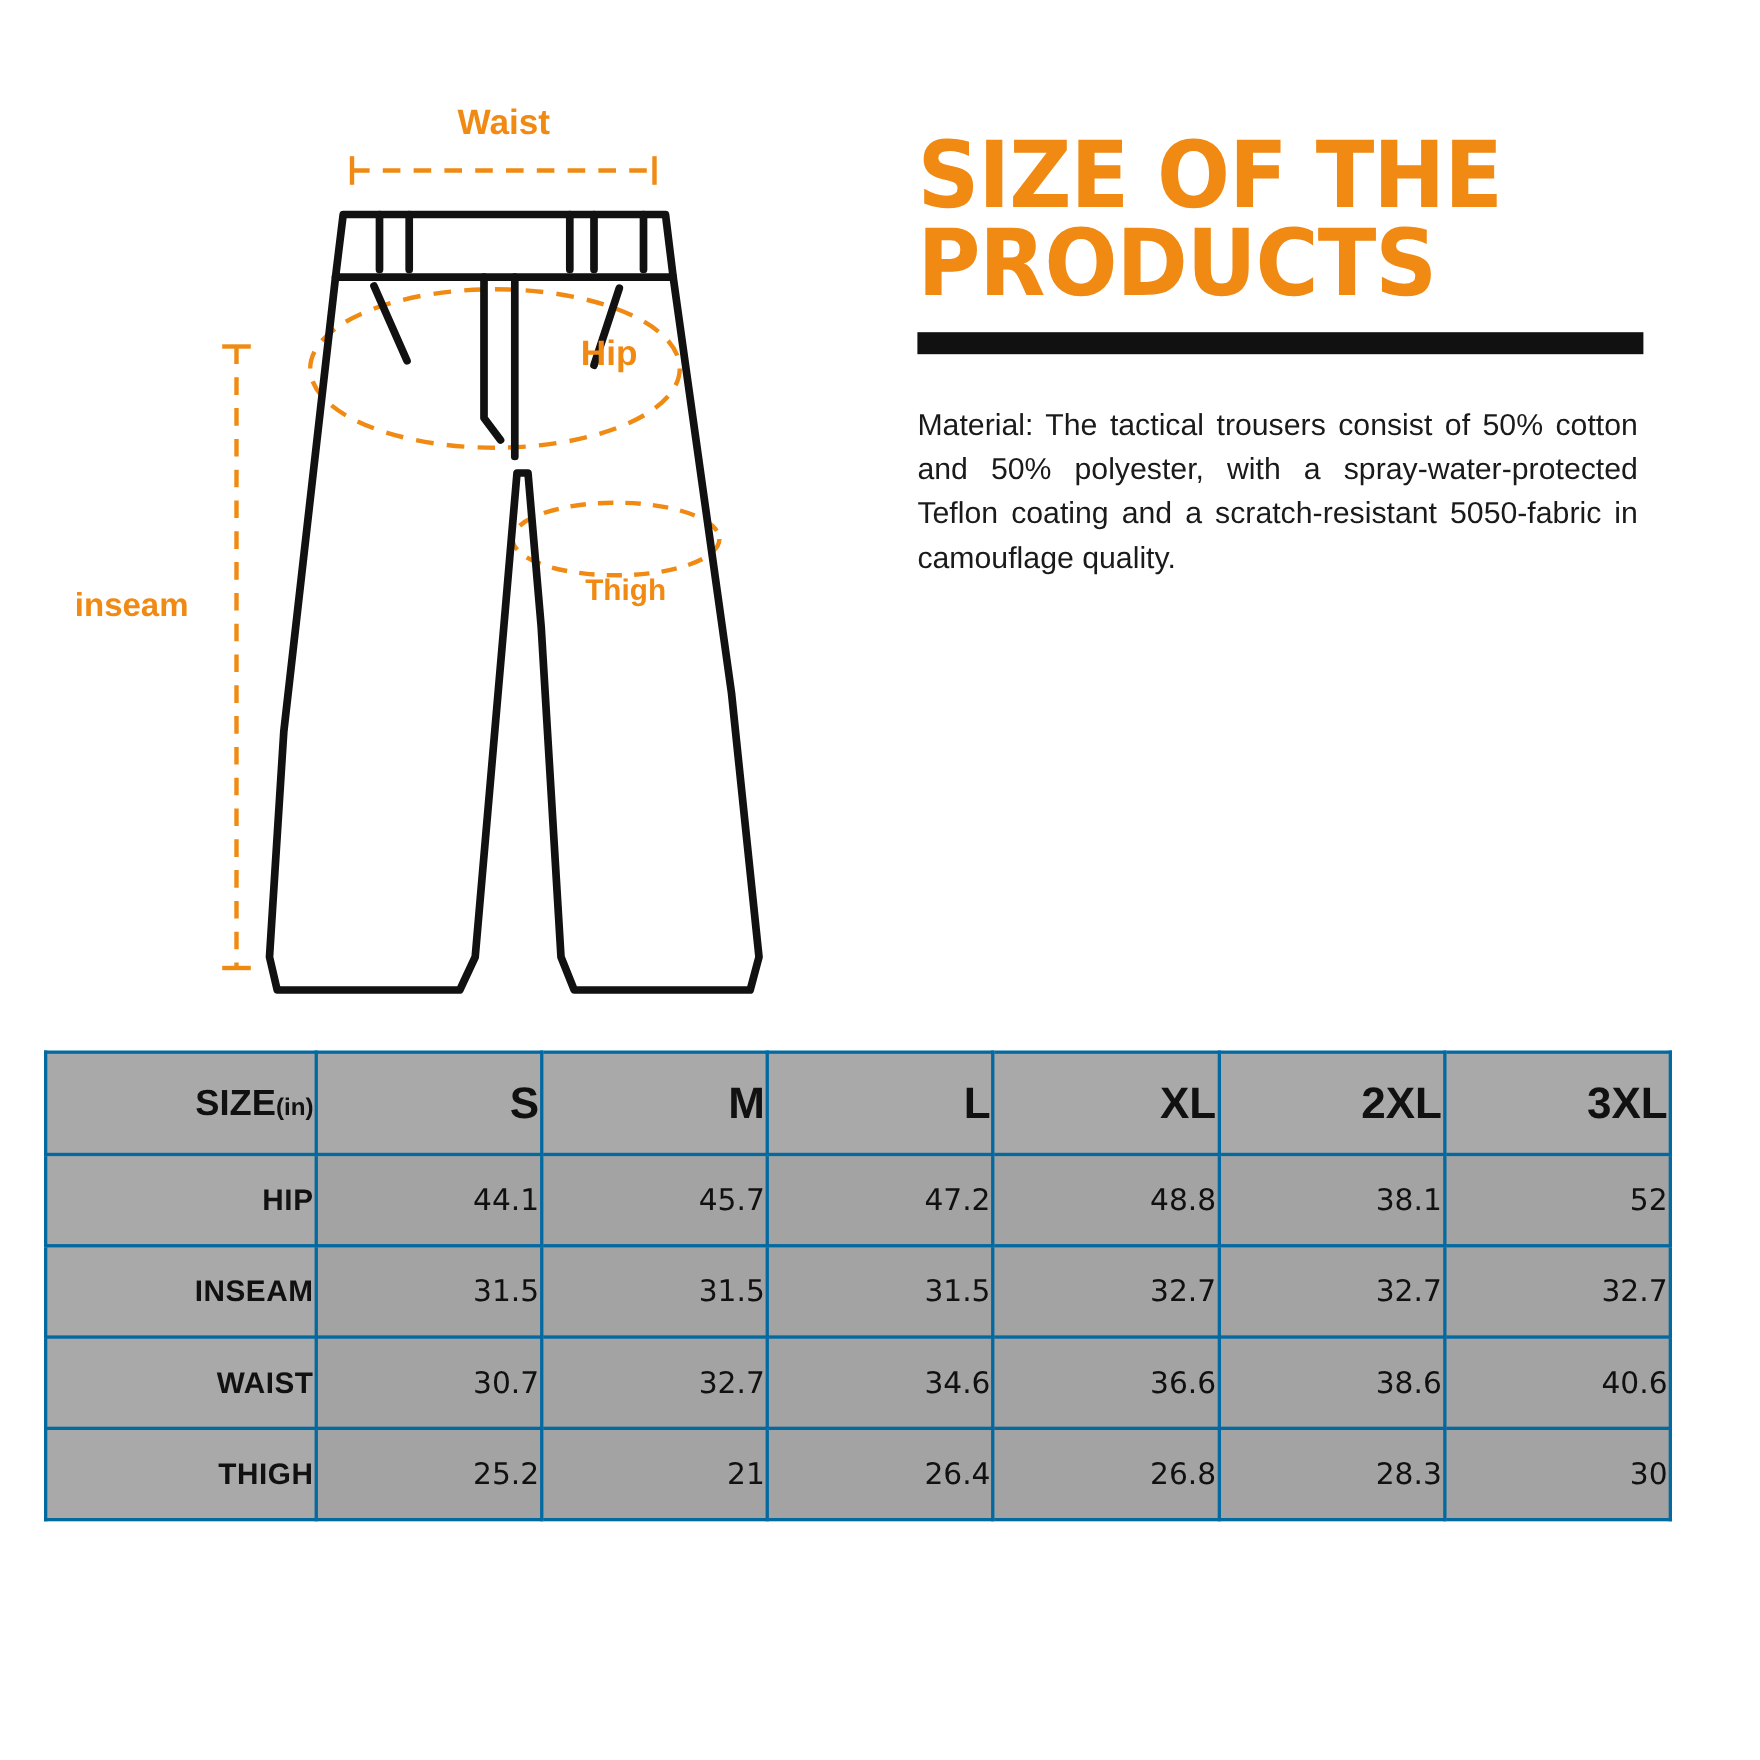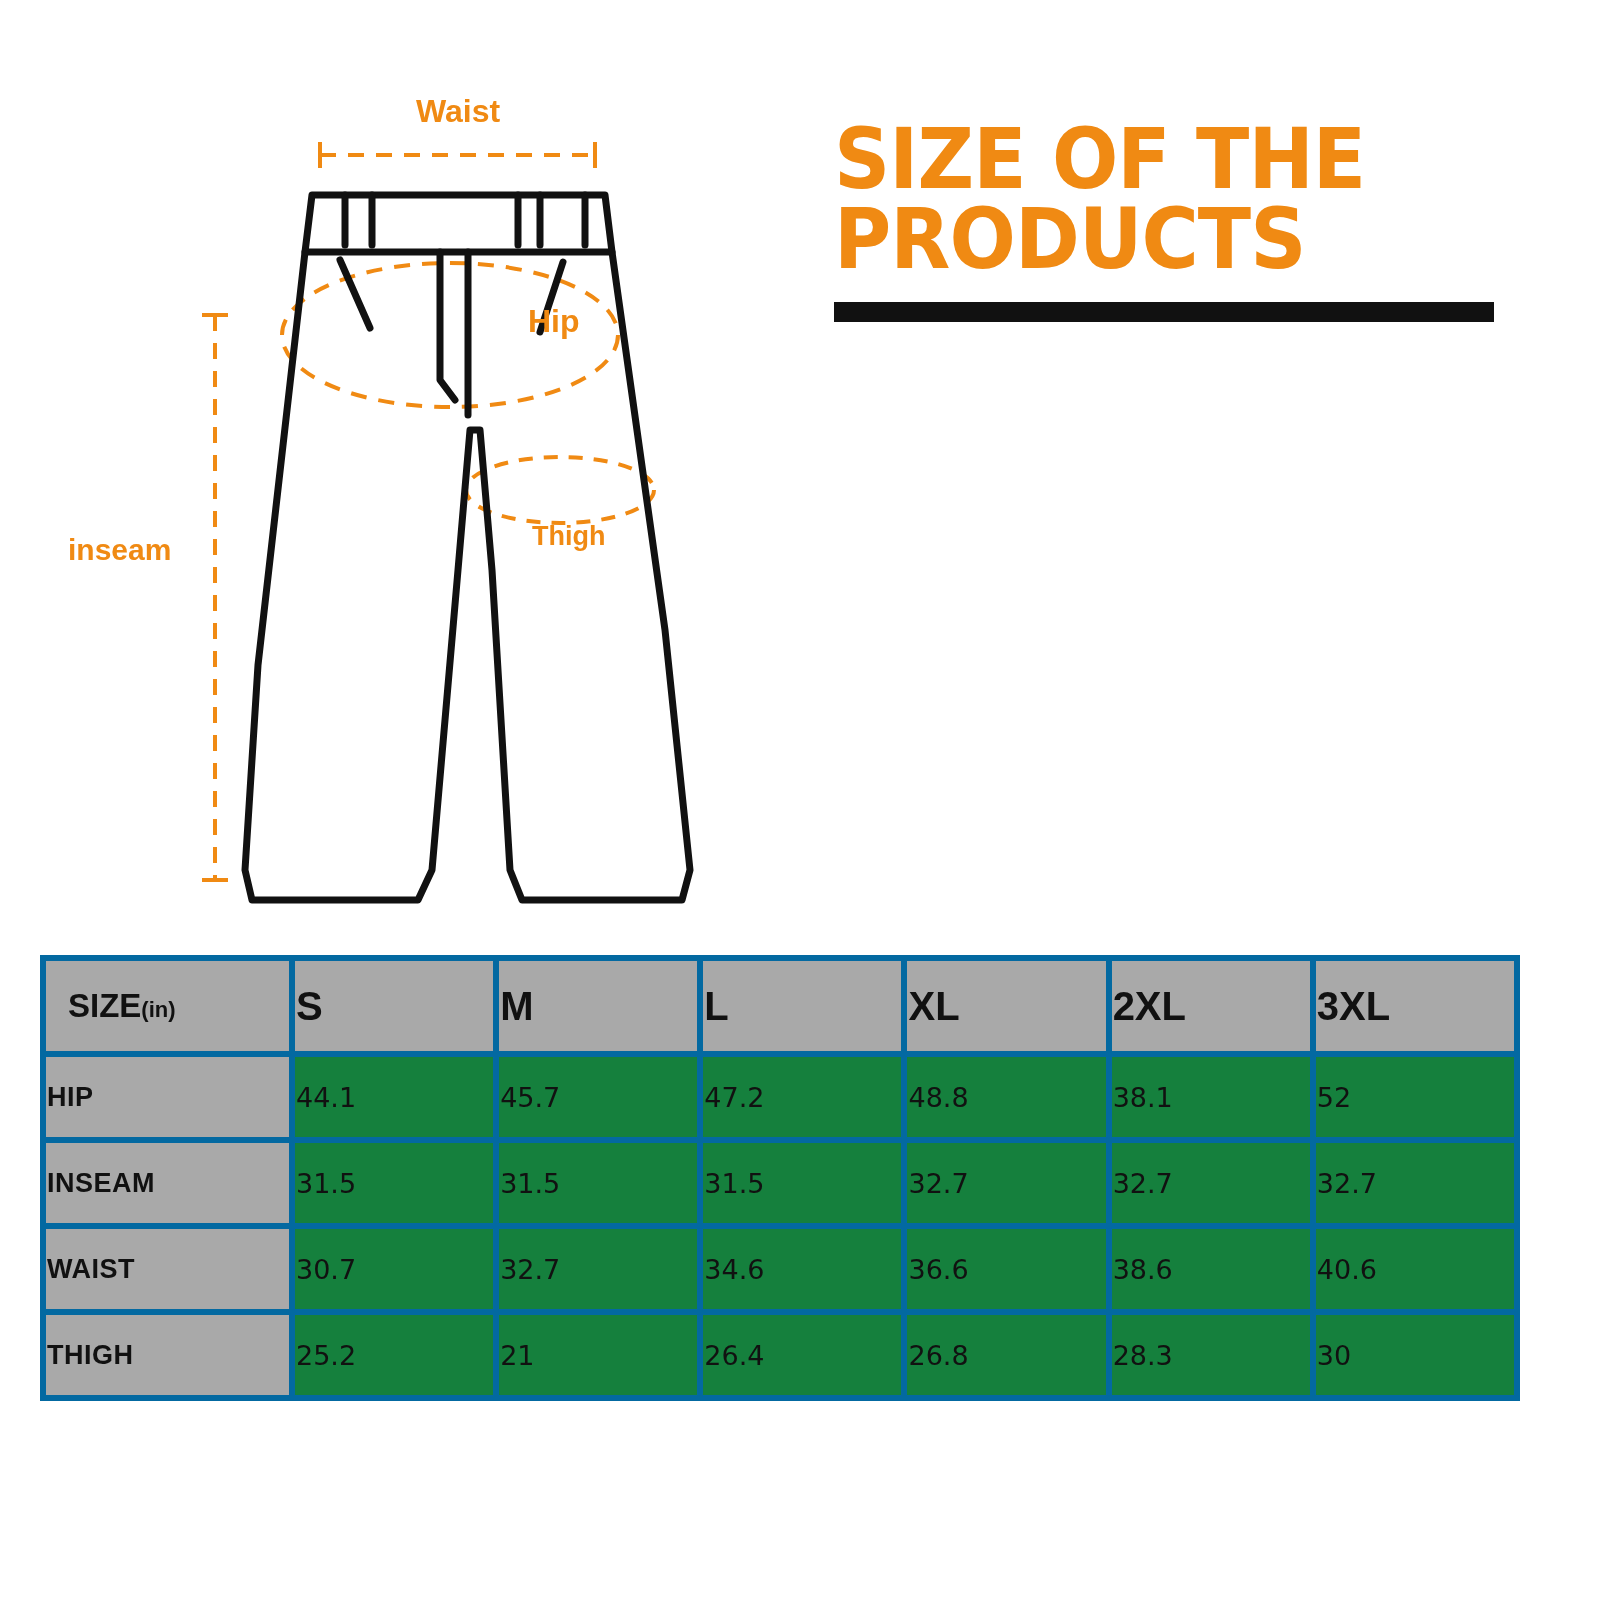--- a/index.html
+++ b/index.html
@@ -82,22 +82,22 @@
     left: 40px;
     top: 955px;
     width: 1480px;
   }
   table.size-table {
     border-collapse: collapse;
     width: 1480px;
     table-layout: fixed;
   }
   table.size-table td, table.size-table th {
-    border: 6px solid #0369a1;
-    text-align: left;
+    border: 3px solid #0369a1;
+    text-align: right;
     vertical-align: middle;
   }
   .hdr-label {
     background: #a9a9a9;
     color: #111111;
     font-weight: bold;
     font-size: 33px;
     height: 88px;
     text-align: left;
     padding-left: 22px;
@@ -117,21 +117,21 @@
   .row-label {
     background: #a9a9a9;
     color: #111111;
     font-weight: bold;
     font-size: 27px;
     height: 78px;
     text-align: center;
     letter-spacing: 0.5px;
   }
   .cell {
-    background: #15803d;
+    background: #a3a3a3;
     color: #111111;
     font-size: 27px;
     height: 78px;
     font-family: "DejaVu Sans", sans-serif;
   }
 </style>
 </head>
 <body>
 
 <div class="page">
@@ -191,20 +191,21 @@
         <text x="28" y="490" font-family="Liberation Sans, sans-serif" font-size="30" font-weight="bold" fill="#F08A13">inseam</text>
       </svg>
     </div>
 
     <div class="info">
       <div class="title-block">
         <div class="title-line">SIZE OF THE</div>
         <div class="title-line">PRODUCTS</div>
       </div>
       <div class="title-rule"></div>
+      <div class="material-text">Material: The tactical trousers consist of 50% cotton and 50% polyester, with a spray-water-protected Teflon coating and a scratch-resistant 5050-fabric in camouflage quality.</div>
     </div>
   </div>
 
   <div class="table-wrap">
     <table class="size-table">
       <thead>
         <tr>
           <th class="hdr-label">
             <span>SIZE</span><span class="unit">(in)</span>
           </th>

